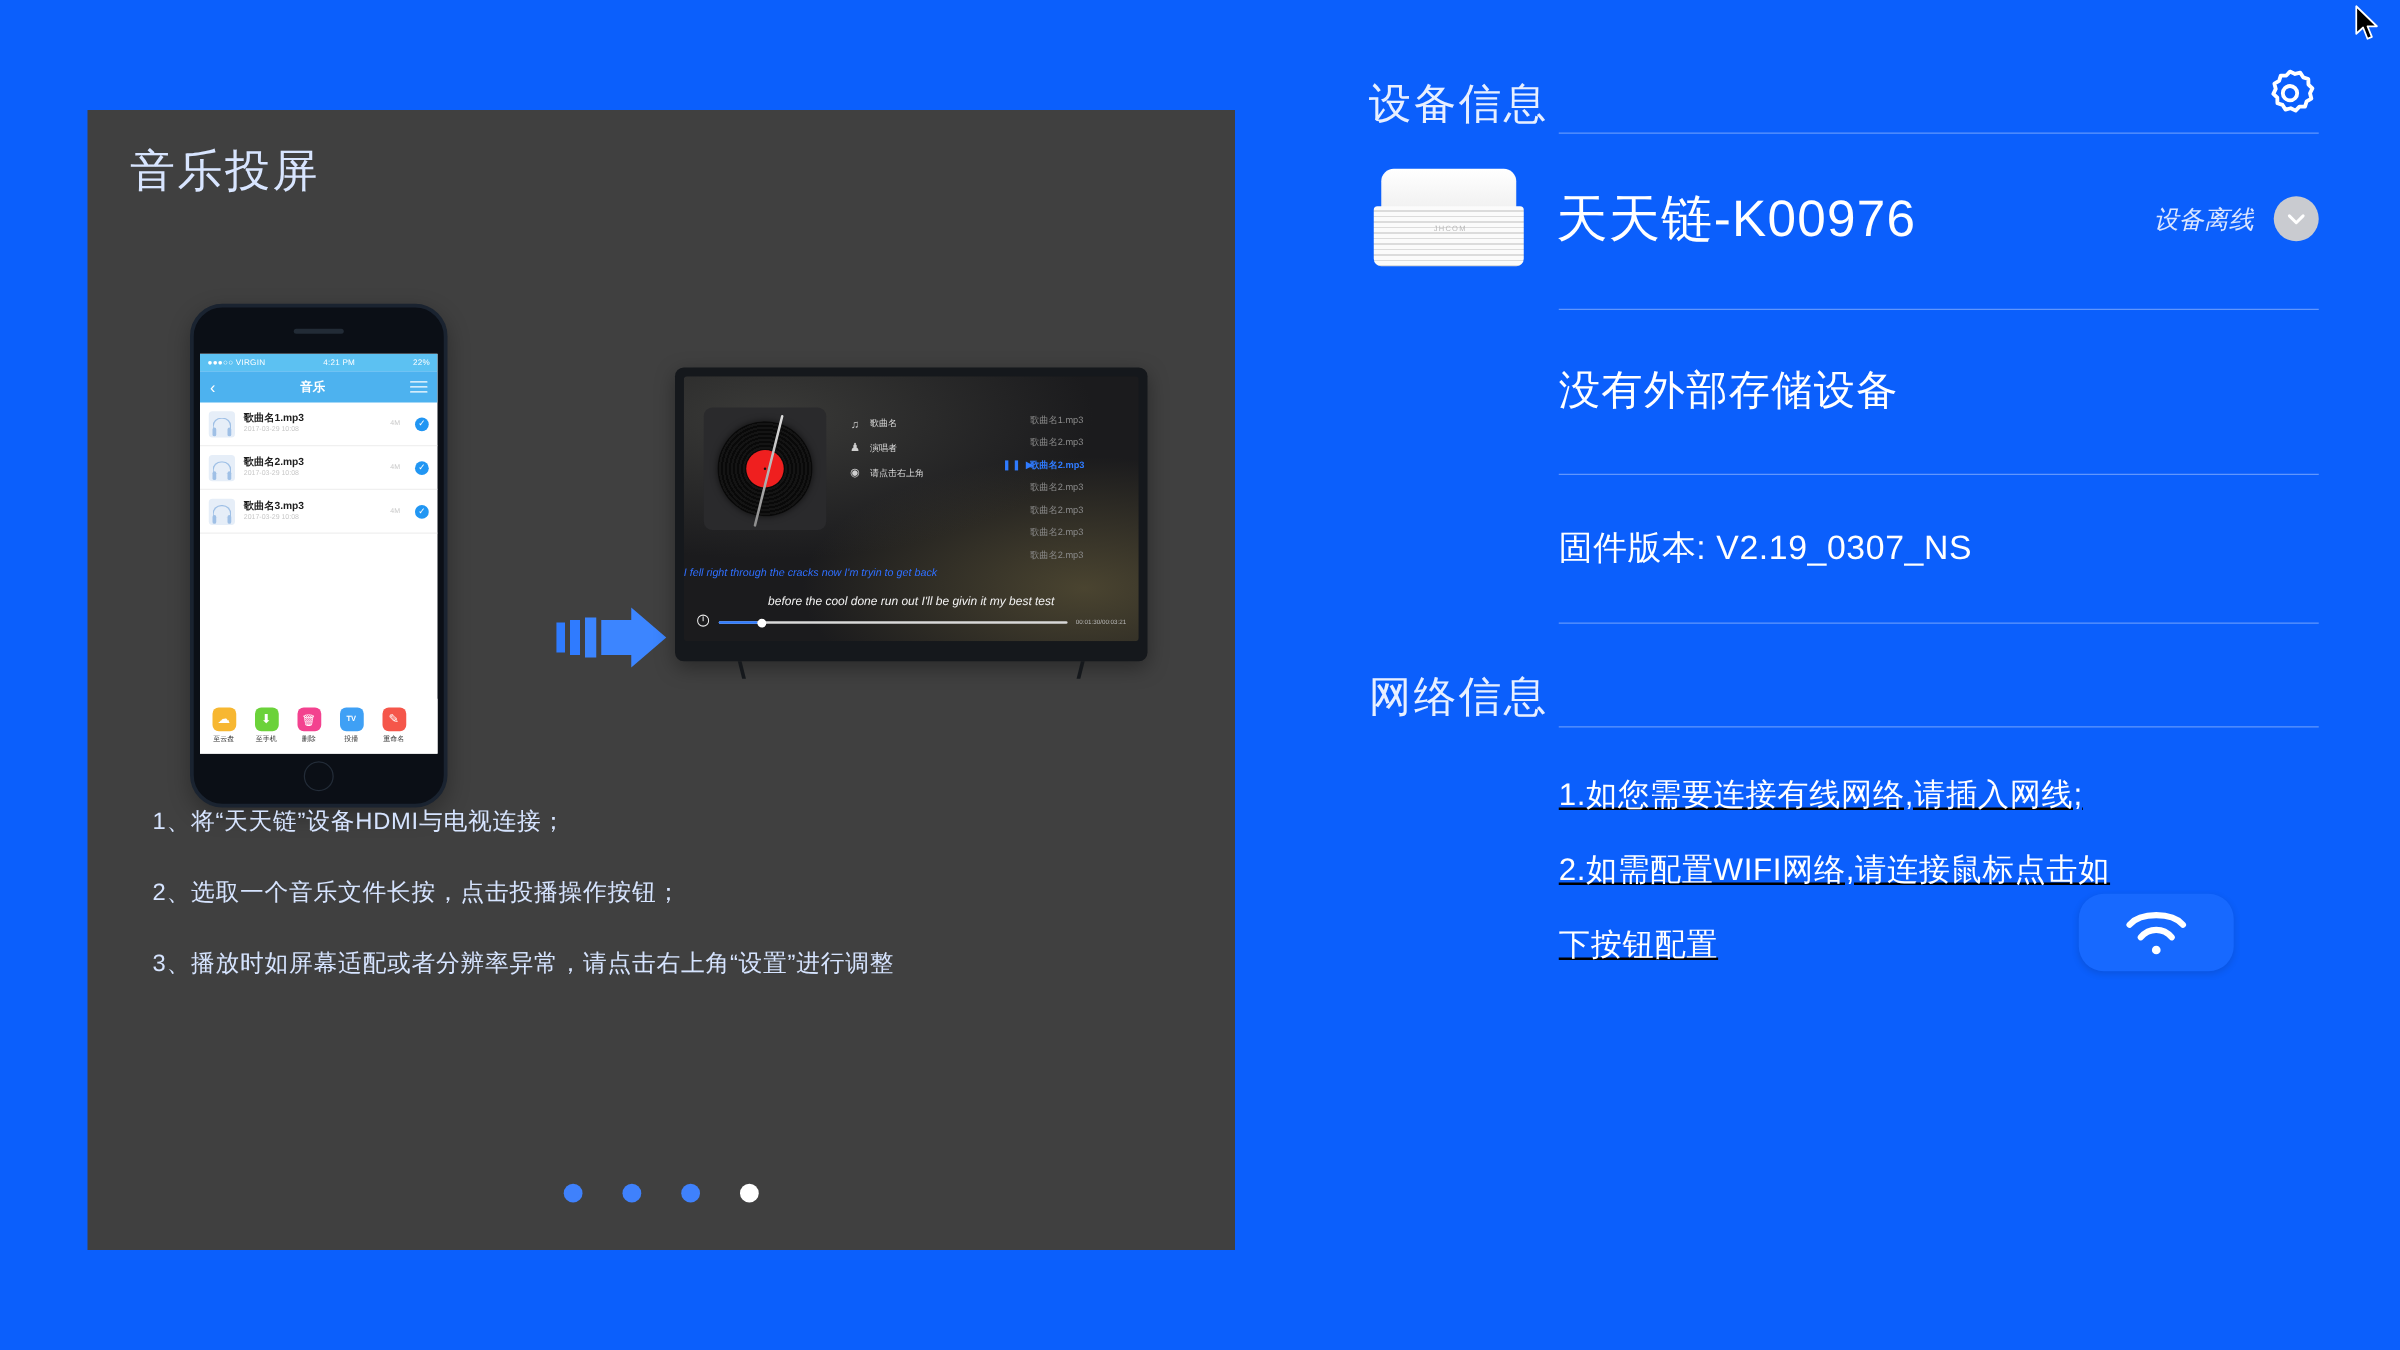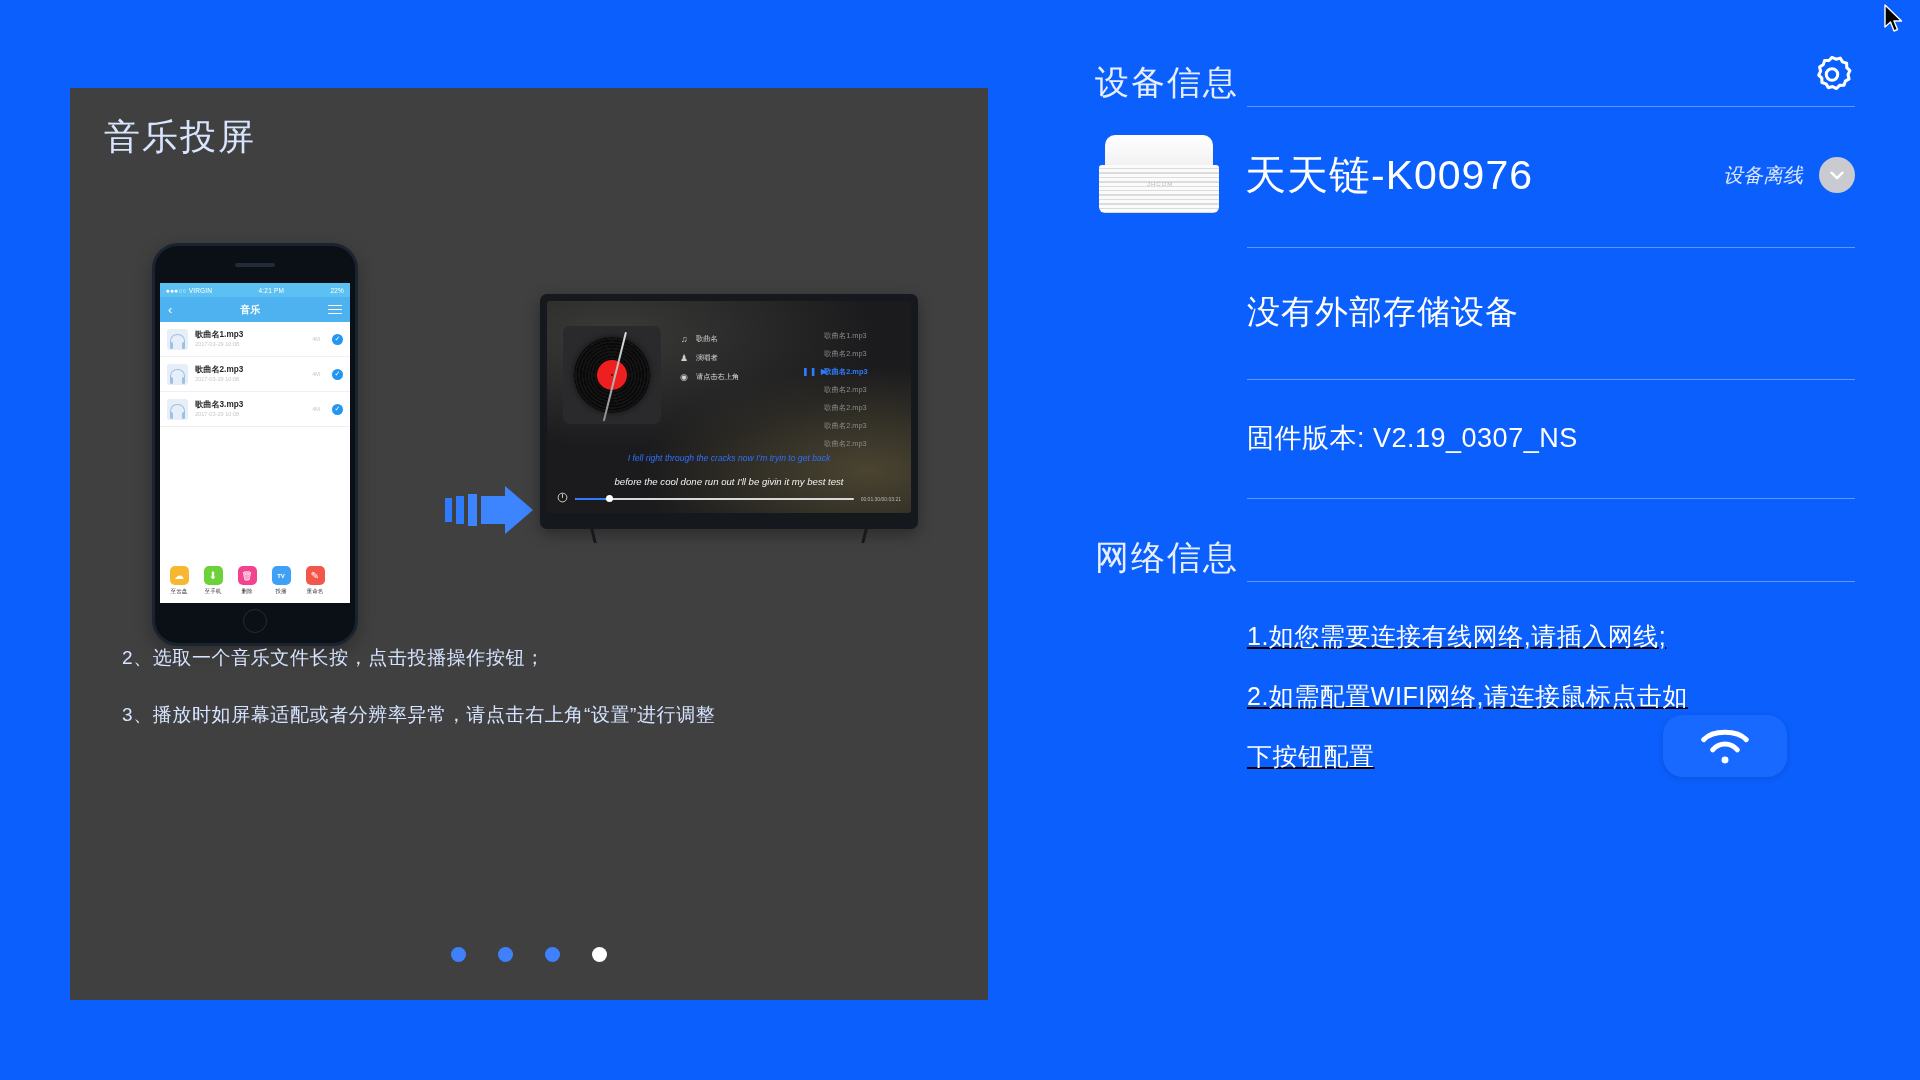--- a/index.html
+++ b/index.html
@@ -125,21 +125,21 @@
     transform:rotate(14deg);transform-origin:top center;border-radius:2px;
   }
   .info-list{position:absolute;left:132px;top:33px;}
   .info-line{display:flex;align-items:center;gap:7px;margin-bottom:9px;color:#dcdcdc;font-size:7.2px;}
   .info-ic{width:10px;text-align:center;font-size:9px;color:#cfcfcf;}
   .playlist{position:absolute;left:255px;top:30px;width:110px;}
   .pl-item{font-size:7.4px;color:#8b8b8b;margin-bottom:8px;text-align:left;padding-left:22px;position:relative;}
   .pl-item.active{color:#2f7bff;font-weight:bold;}
   .pl-ctrl{position:absolute;left:0;top:0px;color:#2f7bff;font-size:8px;letter-spacing:1px;}
   .lyric1{
-    position:absolute;left:0;right:0;top:152px;text-align:center;
+    position:absolute;left:0;right:0;top:152px;text-align:left;
     color:#2f6fff;font-size:8.6px;font-style:italic;
   }
   .lyric2{
     position:absolute;left:0;right:0;top:175px;text-align:center;
     color:#f2f2f2;font-size:9.6px;font-style:italic;
   }
   .tv-bottom{position:absolute;left:10px;right:10px;bottom:8px;display:flex;align-items:center;gap:7px;}
   .vol-ic{color:#eee;font-size:10px;}
   .prog-track{flex:1;height:2px;background:#d8d8d8;border-radius:2px;position:relative;}
   .prog-fill{position:absolute;left:0;top:0;height:2px;width:11%;background:#2f7bff;border-radius:2px;}
@@ -352,20 +352,21 @@
             </span>
             <span class="tv-time">00:01:30/00:03:21</span>
           </div>
         </div>
       </div>
       <span class="leg l"></span>
       <span class="leg r"></span>
     </div>
 
     <div class="steps">
+      <div class="step">1、将“天天链”设备HDMI与电视连接；</div>
       <div class="step">2、选取一个音乐文件长按，点击投播操作按钮；</div>
       <div class="step">3、播放时如屏幕适配或者分辨率异常，请点击右上角“设置”进行调整</div>
     </div>
 
     <div class="dots">
       <span class="dot"></span>
       <span class="dot"></span>
       <span class="dot"></span>
       <span class="dot active"></span>
     </div>

